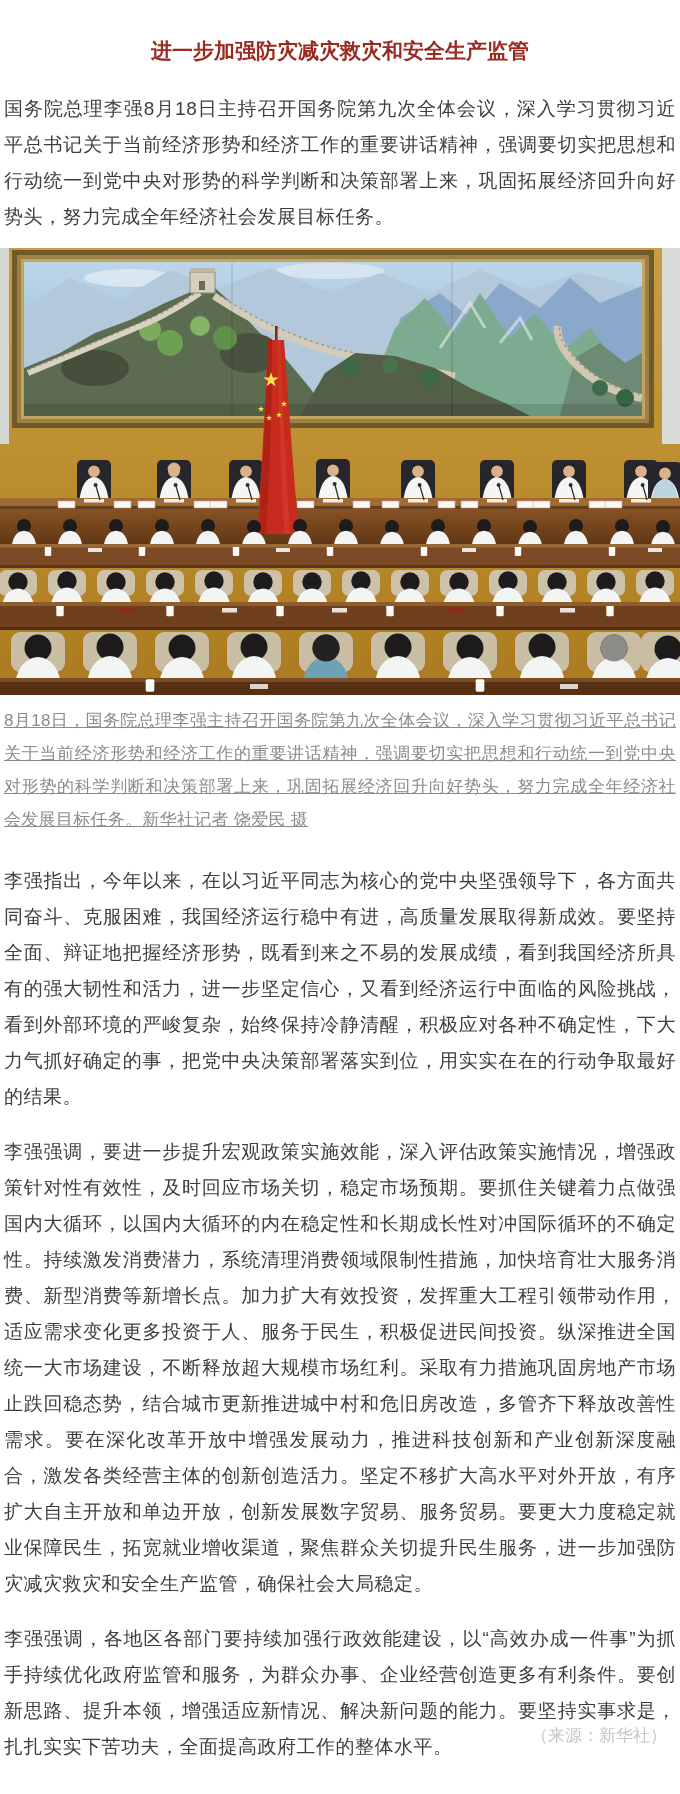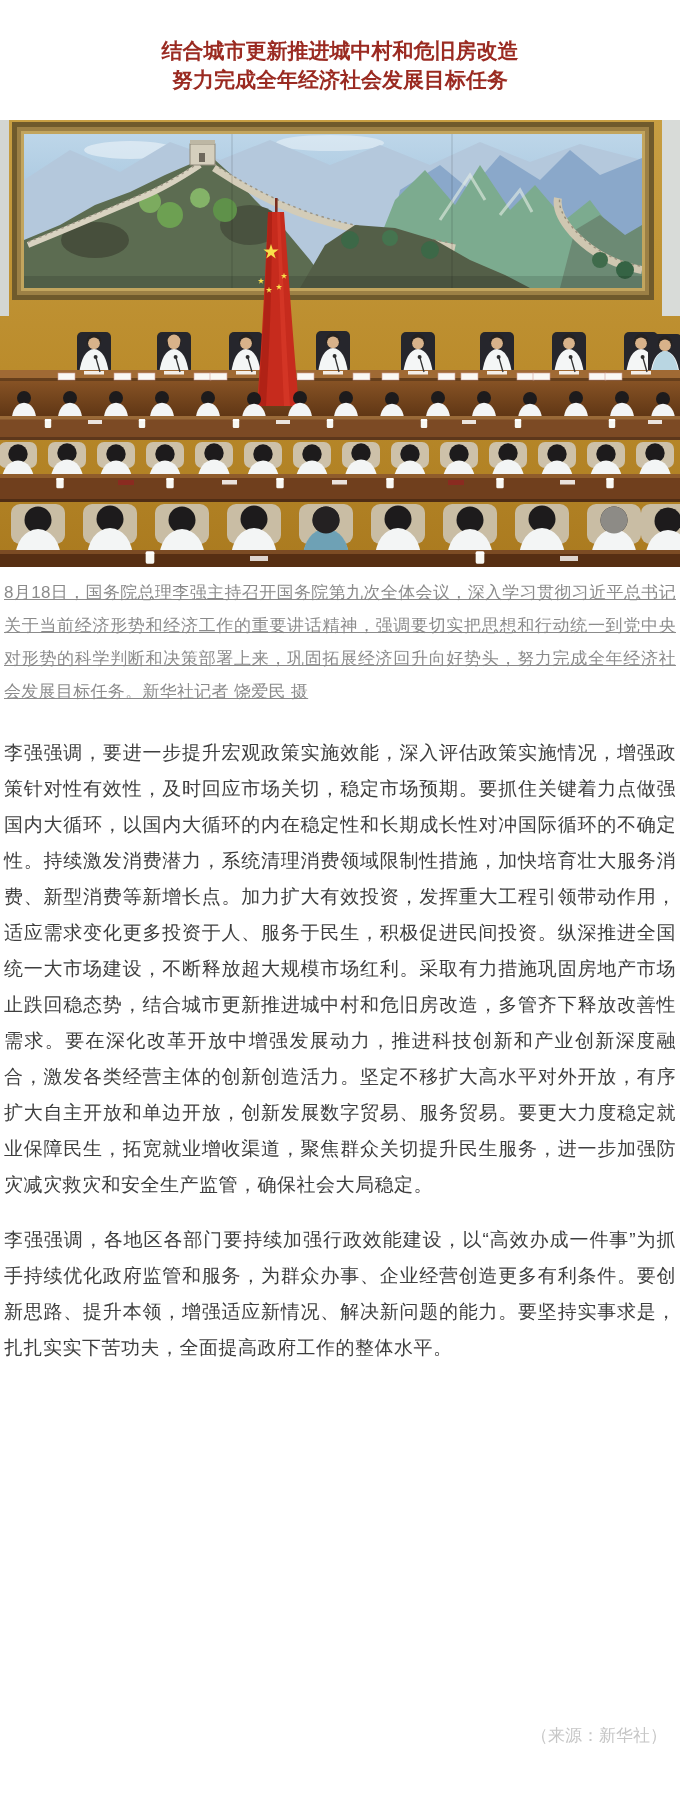--- a/index.html
+++ b/index.html
@@ -17,24 +17,24 @@
            color:var(--caption_gray,#8b8b8b);text-align:justify;letter-spacing:.3px;text-decoration:underline;}
   .source{position:absolute;top:1720px;right:9px;margin:4px;font-size:17px;
           color:var(--source_gray,#c6c6c6);}
 </style>
 </head>
 <body>
 
 <div class="page">
 
   <h1 class="title">
-    <span class="title-line">结合城市更新推进城中村和危旧房改造</span>
-    <span class="title-line">努力完成全年经济社会发展目标任务</span>
+    <span class="title-line">进一步加强防灾减灾救灾和安全生产监管</span>
   </h1>
 
+  <p class="body-par lead">国务院总理李强8月18日主持召开国务院第九次全体会议，深入学习贯彻习近平总书记关于当前经济形势和经济工作的重要讲话精神，强调要切实把思想和行动统一到党中央对形势的科学判断和决策部署上来，巩固拓展经济回升向好势头，努力完成全年经济社会发展目标任务。</p>
 
   <figure class="photo">
     <svg viewBox="0 0 680 447" width="680" height="447" role="img">
       <defs>
         <linearGradient id="wallG" x1="0" y1="0" x2="0" y2="1">
           <stop offset="0" stop-color="#c79e42"></stop>
             <stop offset="0.55" stop-color="#bb8c2c"></stop>
             <stop offset="1" stop-color="#aa7a1f"></stop>
         </linearGradient>
         <linearGradient id="skyG" x1="0" y1="0" x2="0" y2="1">
@@ -309,17 +309,18 @@
         <use href="#cup" transform="translate(150,441) scale(1.35)"></use>
         <use href="#cup" transform="translate(480,441) scale(1.35)"></use>
         <rect x="250" y="436" width="18" height="5" fill="#ffffff" opacity="0.8"></rect>
         <rect x="560" y="436" width="18" height="5" fill="#ffffff" opacity="0.8"></rect>
       </g>
     </svg>
   </figure>
 
   <p class="caption">8月18日，国务院总理李强主持召开国务院第九次全体会议，深入学习贯彻习近平总书记关于当前经济形势和经济工作的重要讲话精神，强调要切实把思想和行动统一到党中央对形势的科学判断和决策部署上来，巩固拓展经济回升向好势头，努力完成全年经济社会发展目标任务。新华社记者 饶爱民 摄</p>
 
+  <p class="body-par">李强指出，今年以来，在以习近平同志为核心的党中央坚强领导下，各方面共同奋斗、克服困难，我国经济运行稳中有进，高质量发展取得新成效。要坚持全面、辩证地把握经济形势，既看到来之不易的发展成绩，看到我国经济所具有的强大韧性和活力，进一步坚定信心，又看到经济运行中面临的风险挑战，看到外部环境的严峻复杂，始终保持冷静清醒，积极应对各种不确定性，下大力气抓好确定的事，把党中央决策部署落实到位，用实实在在的行动争取最好的结果。</p>
   <p class="body-par">李强强调，要进一步提升宏观政策实施效能，深入评估政策实施情况，增强政策针对性有效性，及时回应市场关切，稳定市场预期。要抓住关键着力点做强国内大循环，以国内大循环的内在稳定性和长期成长性对冲国际循环的不确定性。持续激发消费潜力，系统清理消费领域限制性措施，加快培育壮大服务消费、新型消费等新增长点。加力扩大有效投资，发挥重大工程引领带动作用，适应需求变化更多投资于人、服务于民生，积极促进民间投资。纵深推进全国统一大市场建设，不断释放超大规模市场红利。采取有力措施巩固房地产市场止跌回稳态势，结合城市更新推进城中村和危旧房改造，多管齐下释放改善性需求。要在深化改革开放中增强发展动力，推进科技创新和产业创新深度融合，激发各类经营主体的创新创造活力。坚定不移扩大高水平对外开放，有序扩大自主开放和单边开放，创新发展数字贸易、服务贸易。要更大力度稳定就业保障民生，拓宽就业增收渠道，聚焦群众关切提升民生服务，进一步加强防灾减灾救灾和安全生产监管，确保社会大局稳定。</p>
   <p class="body-par">李强强调，各地区各部门要持续加强行政效能建设，以“高效办成一件事”为抓手持续优化政府监管和服务，为群众办事、企业经营创造更多有利条件。要创新思路、提升本领，增强适应新情况、解决新问题的能力。要坚持实事求是，扎扎实实下苦功夫，全面提高政府工作的整体水平。</p>
 
   <p class="source">（来源：新华社）</p>
 </div>
 
 </body></html>

